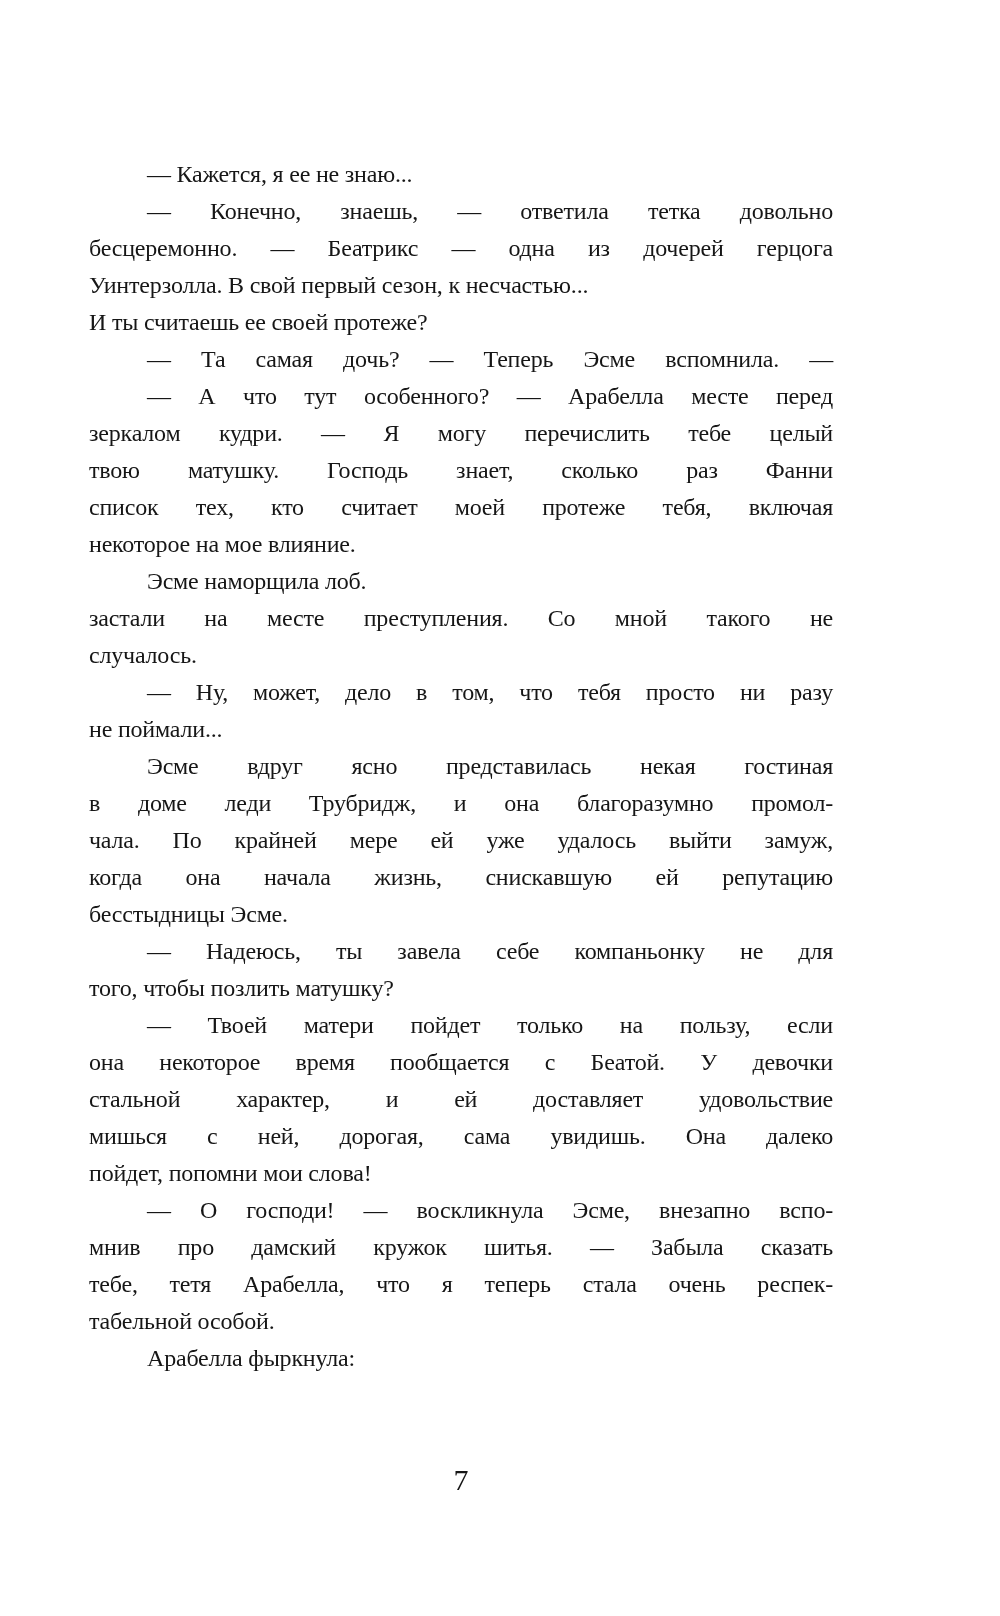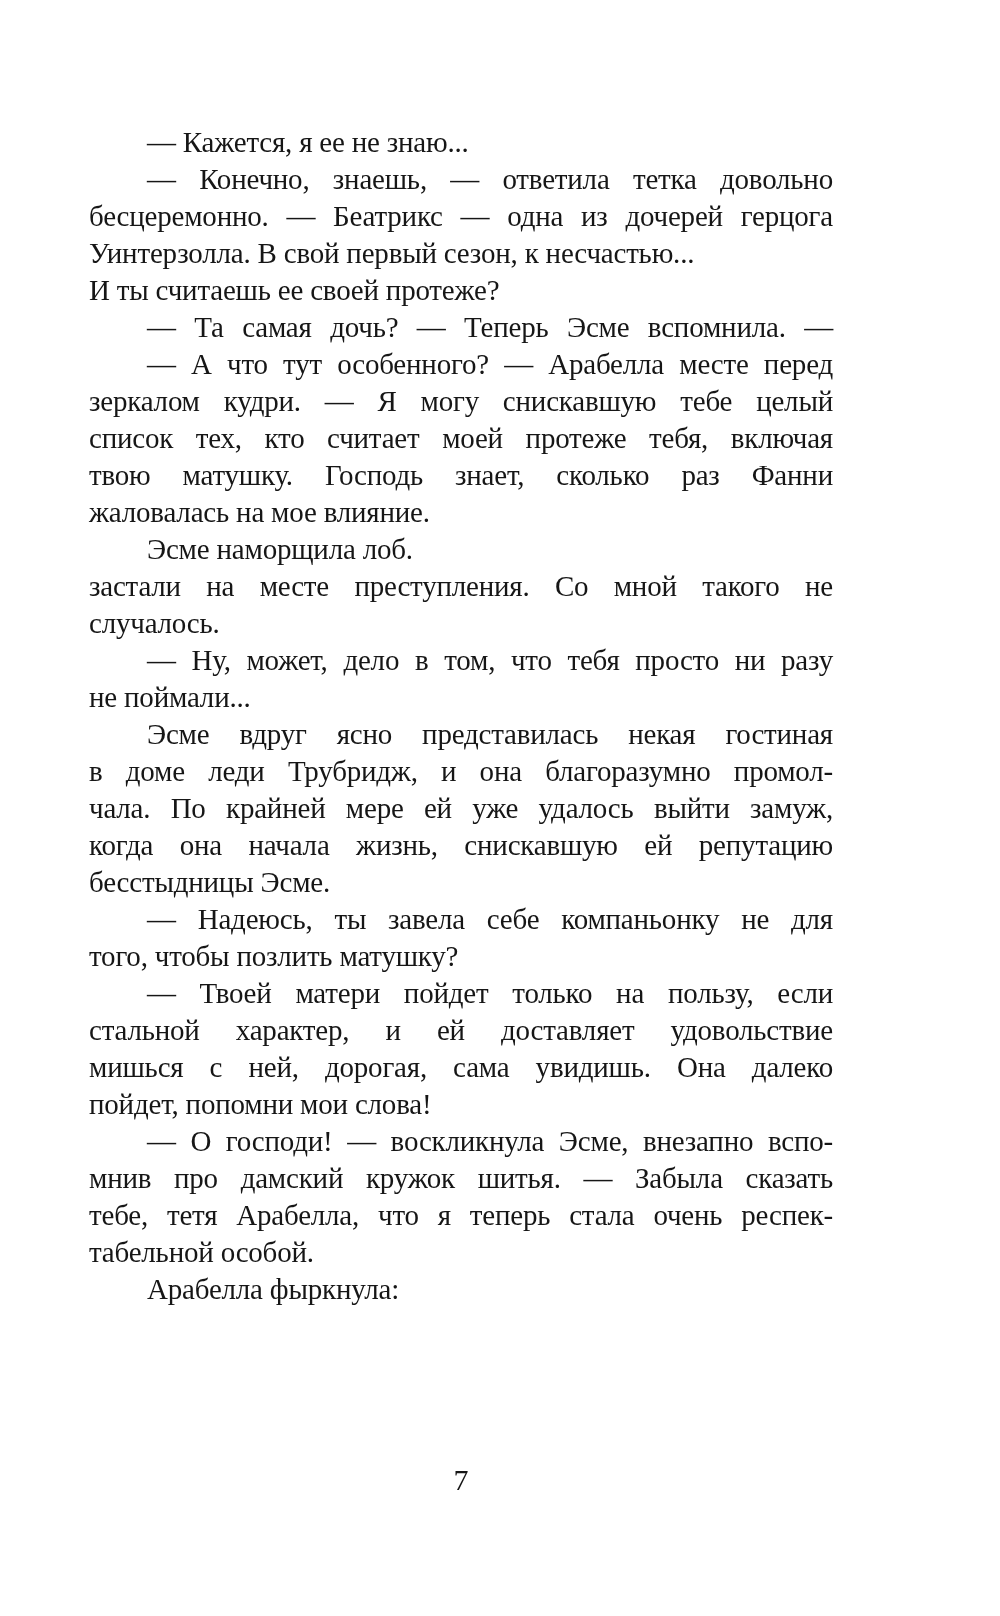--- a/index.html
+++ b/index.html
@@ -12,23 +12,23 @@
     width: 1000px;
     height: 1616px;
     background: #ffffff;
     overflow: hidden;
     font-family: "Liberation Serif", "DejaVu Serif", serif;
     color: #161616;
   }
   .text-block {
     position: absolute;
     left: 89px;
-    top: 124px;
+    top: 156px;
     width: 744px;
-    font-size: 29px;
+    font-size: 24px;
     line-height: 37px;
     letter-spacing: -0.2px;
   }
   .line {
     text-align: justify;
     text-align-last: justify;
     text-justify: inter-word;
     white-space: normal;
   }
   .line.last {
@@ -52,37 +52,38 @@
 
 <div class="page" style="background: rgb(255, 255, 255); color: rgb(22, 22, 22);">
   <div class="text-block" id="text-block">
       <div class="line indent last">— Кажется, я ее не знаю...</div>
       <div class="line indent">— Конечно, знаешь, — ответила тетка довольно</div>
       <div class="line">бесцеремонно. — Беатрикс — одна из дочерей герцога</div>
       <div class="line last">Уинтерзолла. В свой первый сезон, к несчастью...</div>
       <div class="line last">И ты считаешь ее своей протеже?</div>
       <div class="line indent">— Та самая дочь? — Теперь Эсме вспомнила. —</div>
       <div class="line indent">— А что тут особенного? — Арабелла месте перед</div>
-      <div class="line">зеркалом кудри. — Я могу снискавшую тебе целый</div>
+      <div class="line">зеркалом кудри. — Я могу перечислить тебе целый</div>
+      <div class="line">твою матушку. Господь знает, сколько раз Фанни</div>
       <div class="line">список тех, кто считает моей протеже тебя, включая</div>
-      <div class="line">твою матушку. Господь знает, сколько раз Фанни</div>
-      <div class="line last">жаловалась на мое влияние.</div>
+      <div class="line last">некоторое на мое влияние.</div>
       <div class="line indent last">Эсме наморщила лоб.</div>
       <div class="line">застали на месте преступления. Со мной такого не</div>
       <div class="line last">случалось.</div>
       <div class="line indent">— Ну, может, дело в том, что тебя просто ни разу</div>
       <div class="line last">не поймали...</div>
       <div class="line indent">Эсме вдруг ясно представилась некая гостиная</div>
       <div class="line">в доме леди Трубридж, и она благоразумно промол-</div>
       <div class="line">чала. По крайней мере ей уже удалось выйти замуж,</div>
       <div class="line">когда она начала жизнь, снискавшую ей репутацию</div>
       <div class="line last">бесстыдницы Эсме.</div>
       <div class="line indent">— Надеюсь, ты завела себе компаньонку не для</div>
       <div class="line last">того, чтобы позлить матушку?</div>
       <div class="line indent">— Твоей матери пойдет только на пользу, если</div>
+      <div class="line">она некоторое время пообщается с Беатой. У девочки</div>
       <div class="line">стальной характер, и ей доставляет удовольствие</div>
       <div class="line">мишься с ней, дорогая, сама увидишь. Она далеко</div>
       <div class="line last">пойдет, попомни мои слова!</div>
       <div class="line indent">— О господи! — воскликнула Эсме, внезапно вспо-</div>
       <div class="line">мнив про дамский кружок шитья. — Забыла сказать</div>
       <div class="line">тебе, тетя Арабелла, что я теперь стала очень респек-</div>
       <div class="line last">табельной особой.</div>
       <div class="line indent last">Арабелла фыркнула:</div>
     </div>
   <div class="page-number">7</div>

